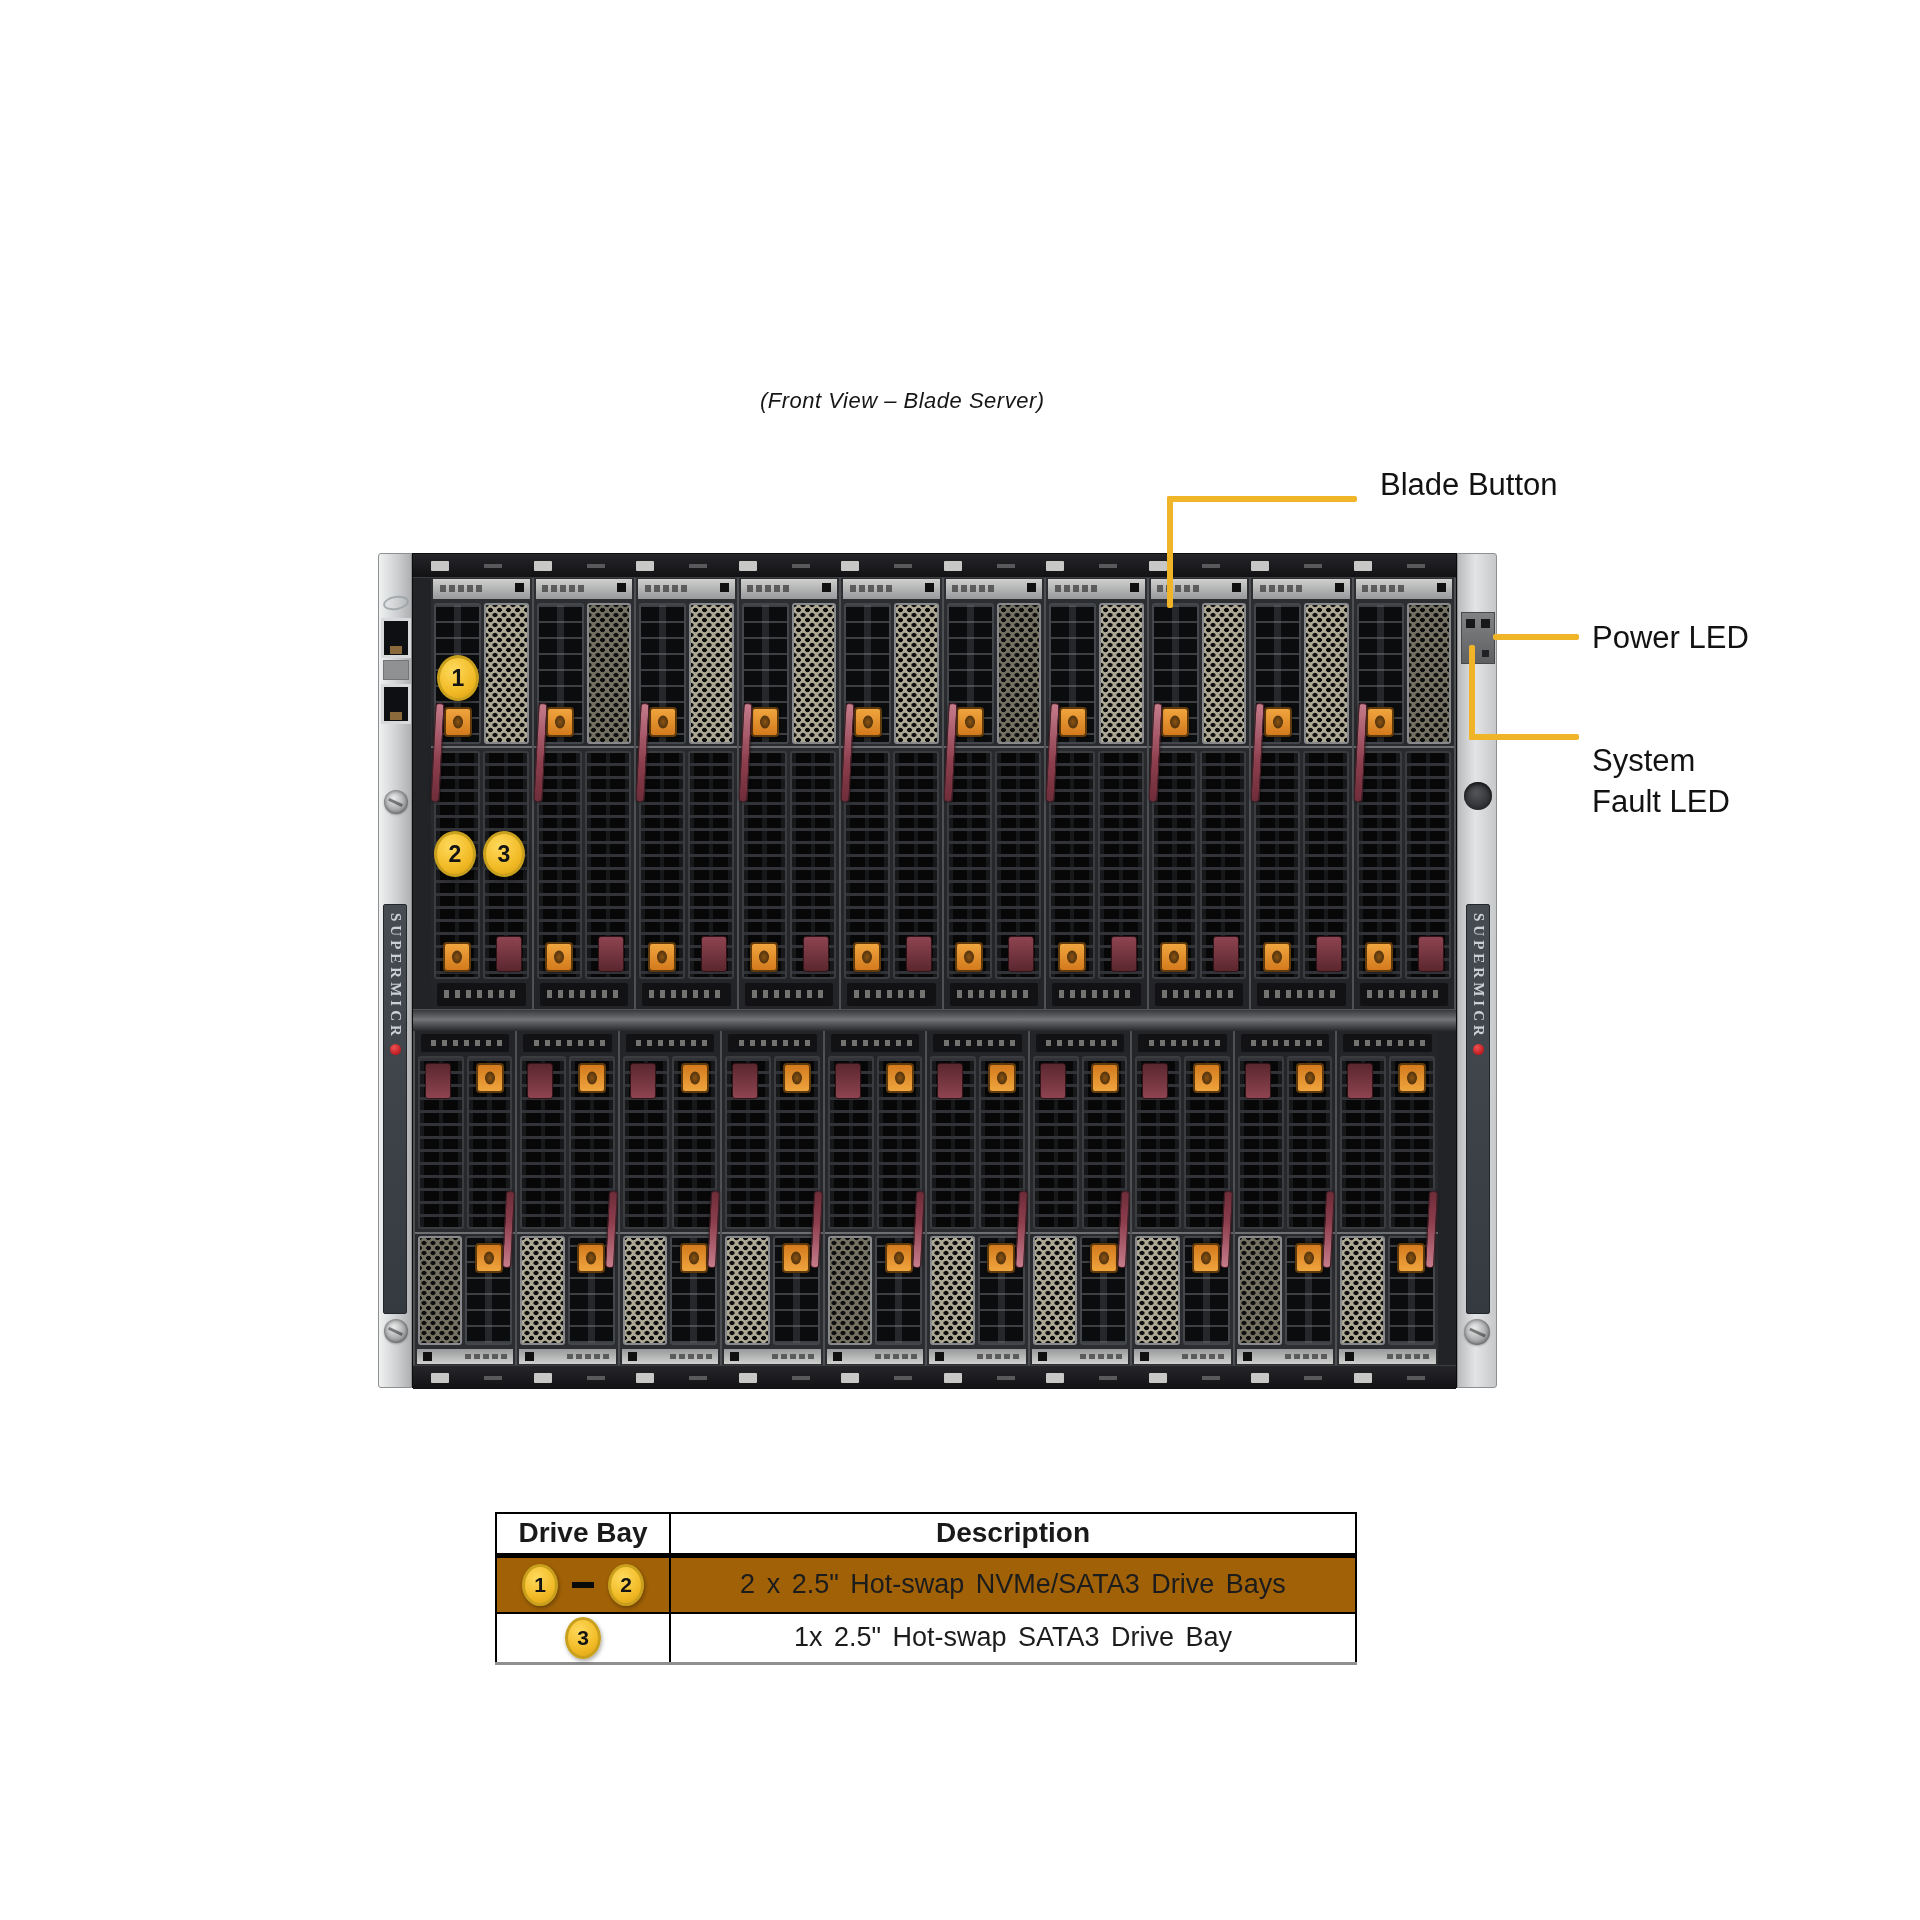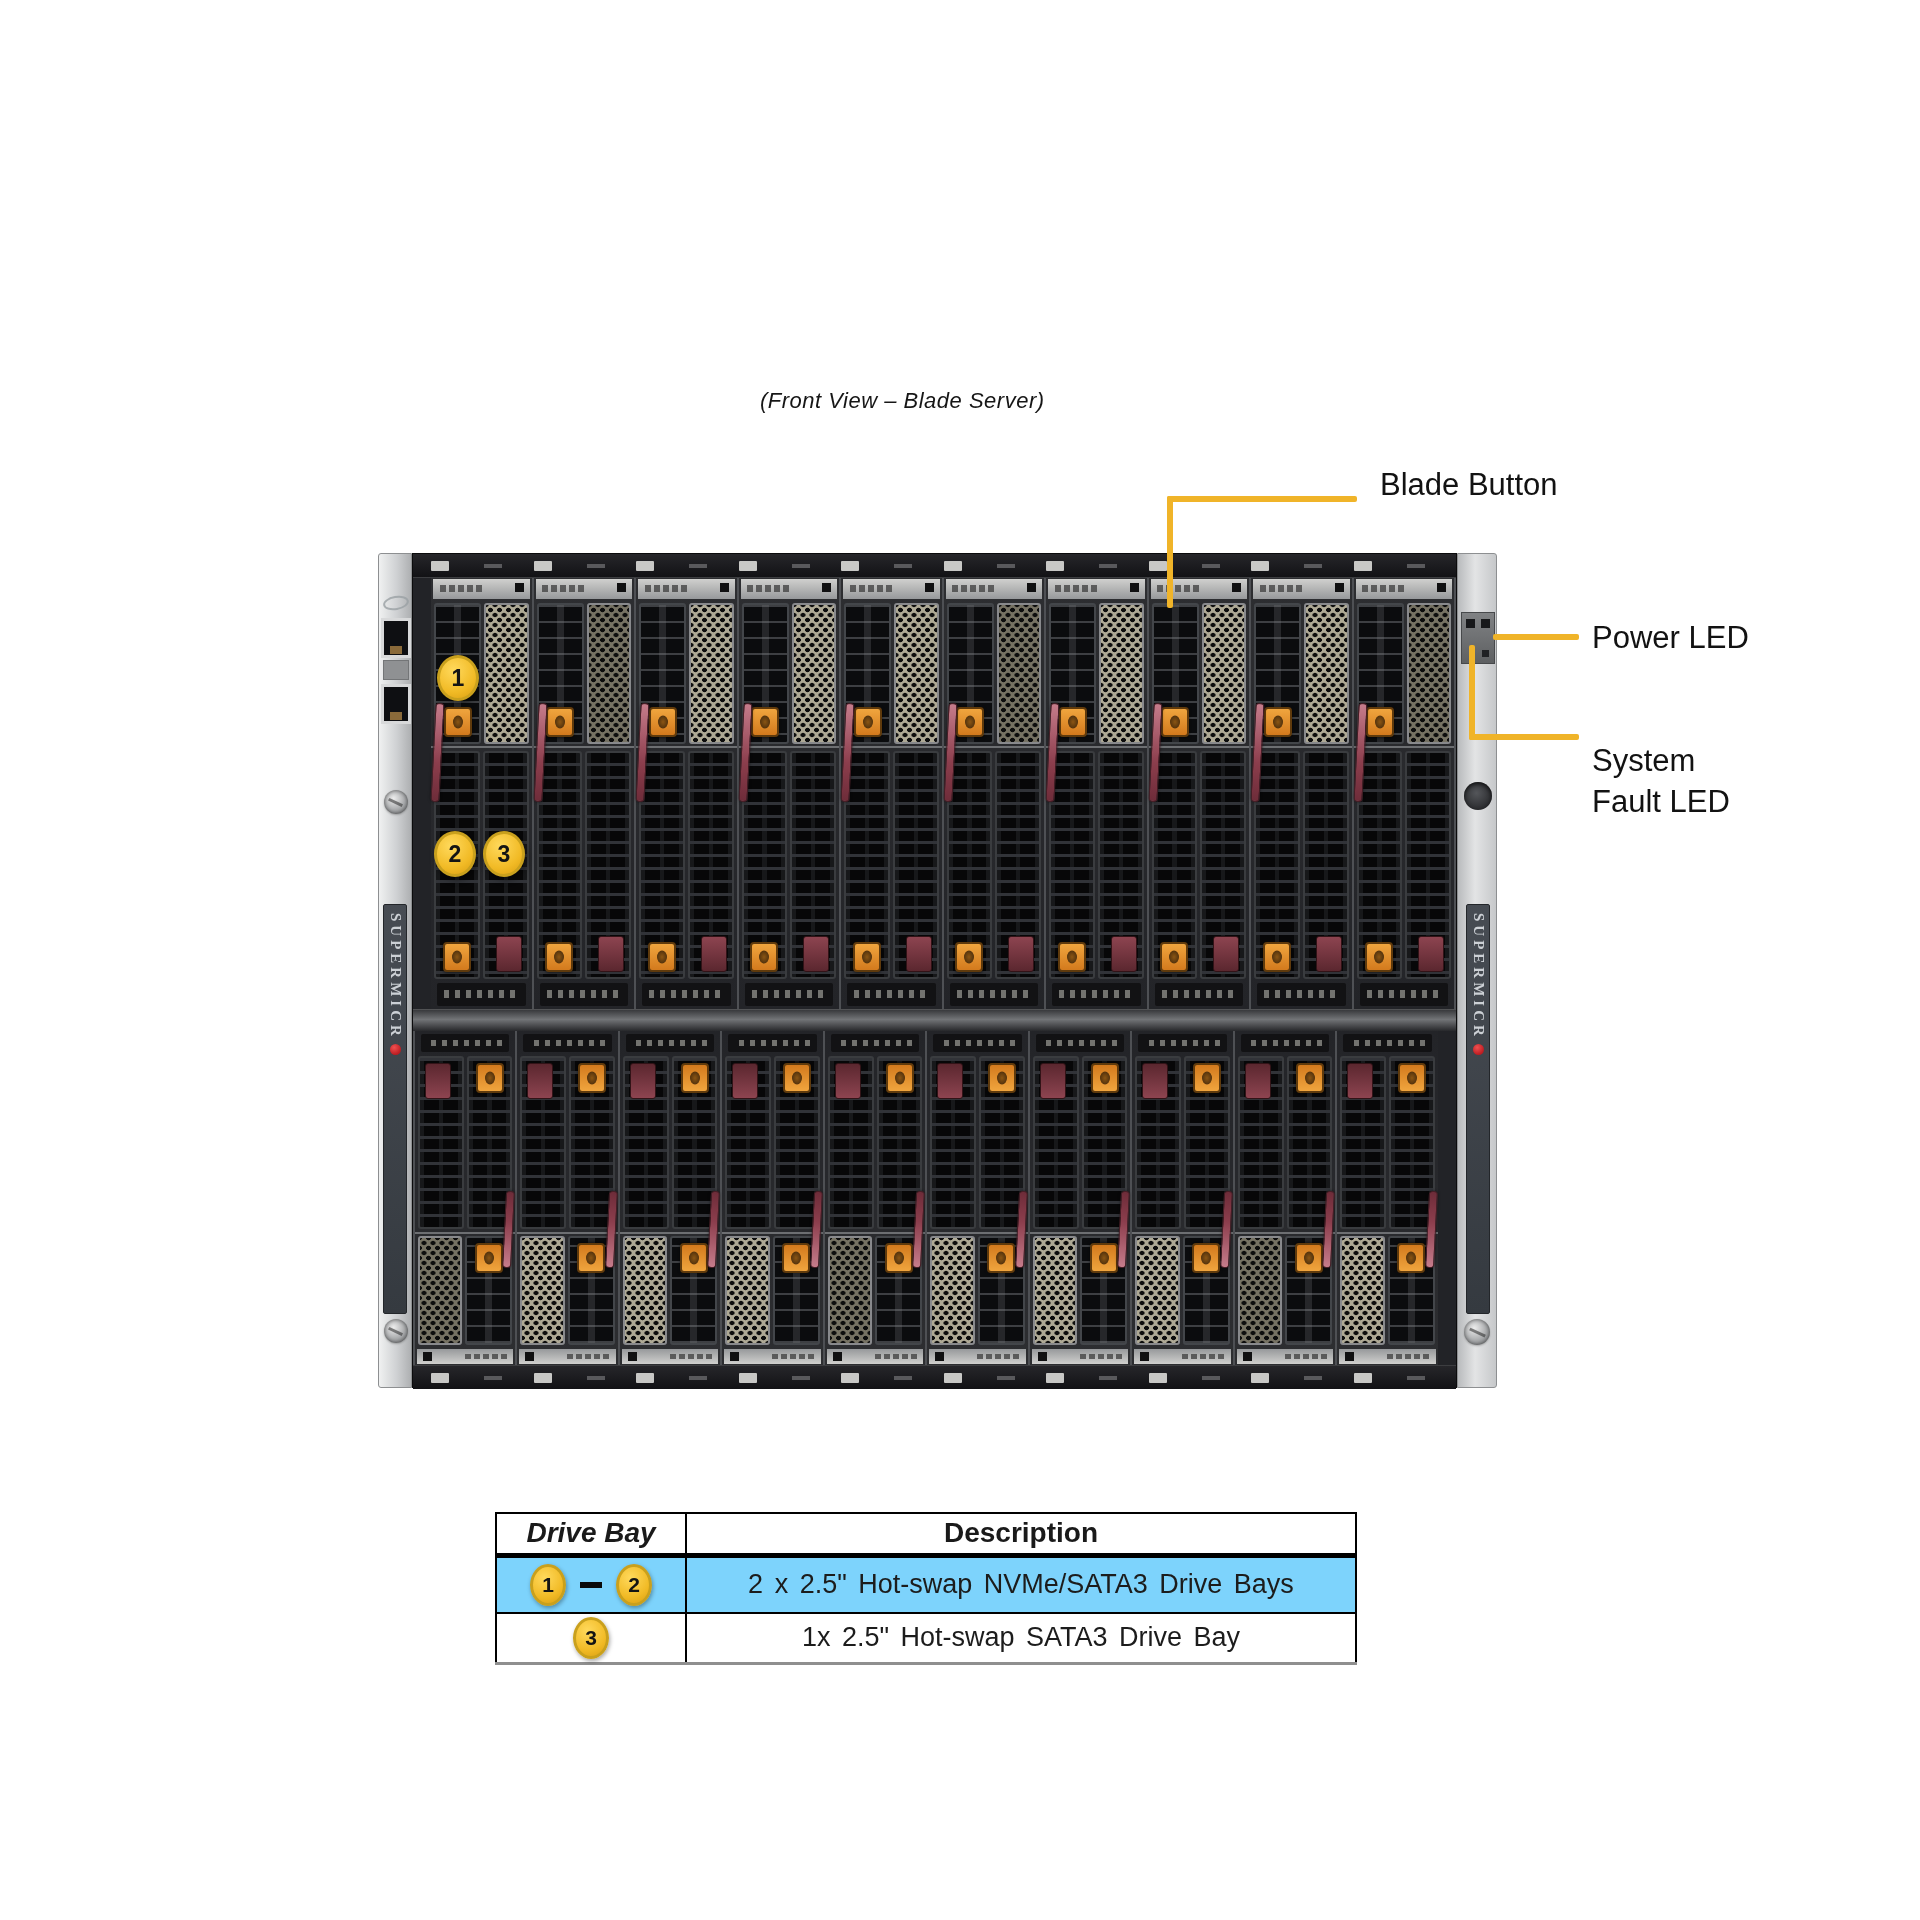--- a/index.html
+++ b/index.html
@@ -105,22 +105,22 @@
 
   .callout-label { position:absolute; font-size:31px; color:#121212; z-index:7; }
   .lbl-power-button { left:1380px; top:467px; white-space:nowrap; }
   .lbl-power-led { left:1592px; top:620px; white-space:nowrap; }
   .lbl-system-fault { left:1592px; top:703px; width:152px; line-height:41px;margin-top:37px; }
 
   
   .bay-table { position:absolute; left:495px; top:1512px; width:862px; border-collapse:collapse; background:#fff; }
   .bay-table th { border:2px solid #000; border-bottom:5px solid #000; height:42px; font-size:28px; font-weight:bold; text-align:center; background:#fff; }
   .bay-table td { border:2px solid #000; text-align:center; font-size:27px; word-spacing:4px; color:#1c1c1c; }
-  .bay-table .col-bay { width:190px;font-style:italic; }
-  .bay-table .row-gray td { background:#7dd3fc; height:58px; }
+  .bay-table .col-bay { width:174px; }
+  .bay-table .row-gray td { background:#a16207; height:58px; }
   .bay-table .row-white td { height:50px; border-bottom:3px solid #8f8f8f; }
   .tbadge { display:inline-flex; align-items:center; justify-content:center; width:36px; height:42px; border-radius:50%; vertical-align:middle;
     background:radial-gradient(circle at 38% 30%, #ffd95c, #f1ba25 62%, #d99e12);
     border:3px solid #c9a01d; box-shadow:1px 2px 4px rgba(0,0,0,.35);
     font-weight:bold; font-size:21px; color:#141414; }
   .range-dash { display:inline-block; width:22px; height:6px; background:#0a0a0a; margin:0 14px; vertical-align:middle; }
 </style>
 </head>
 <body>
 

